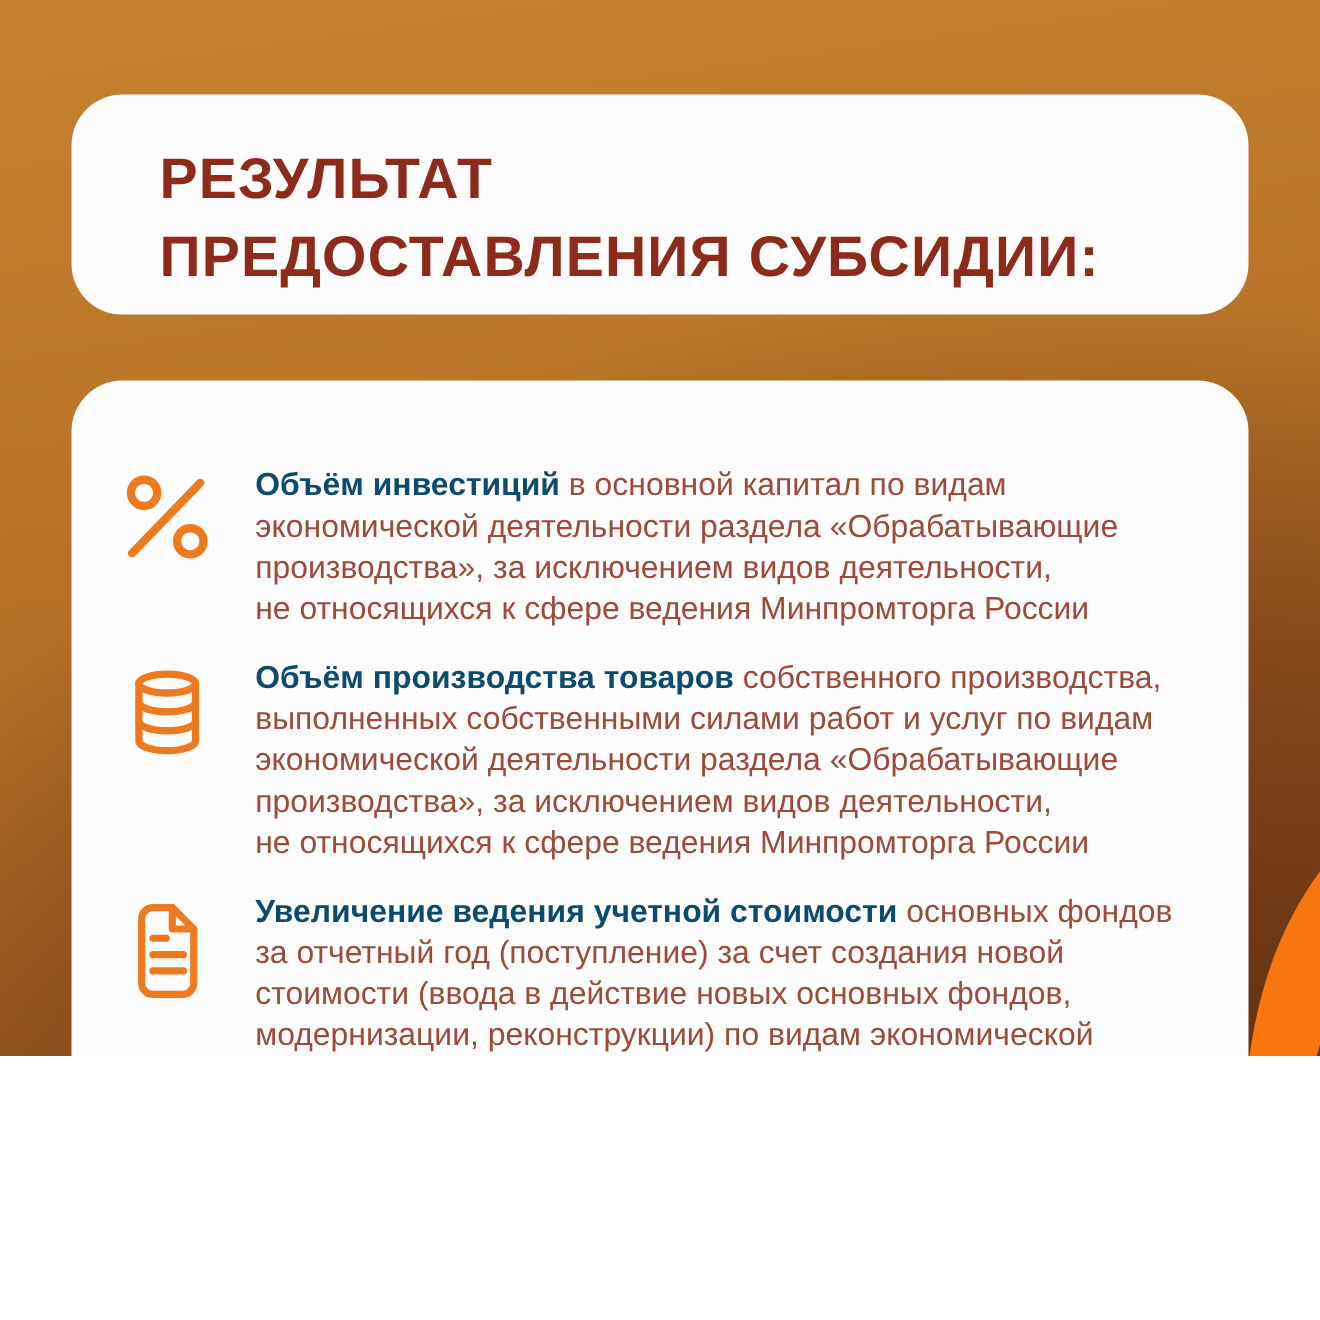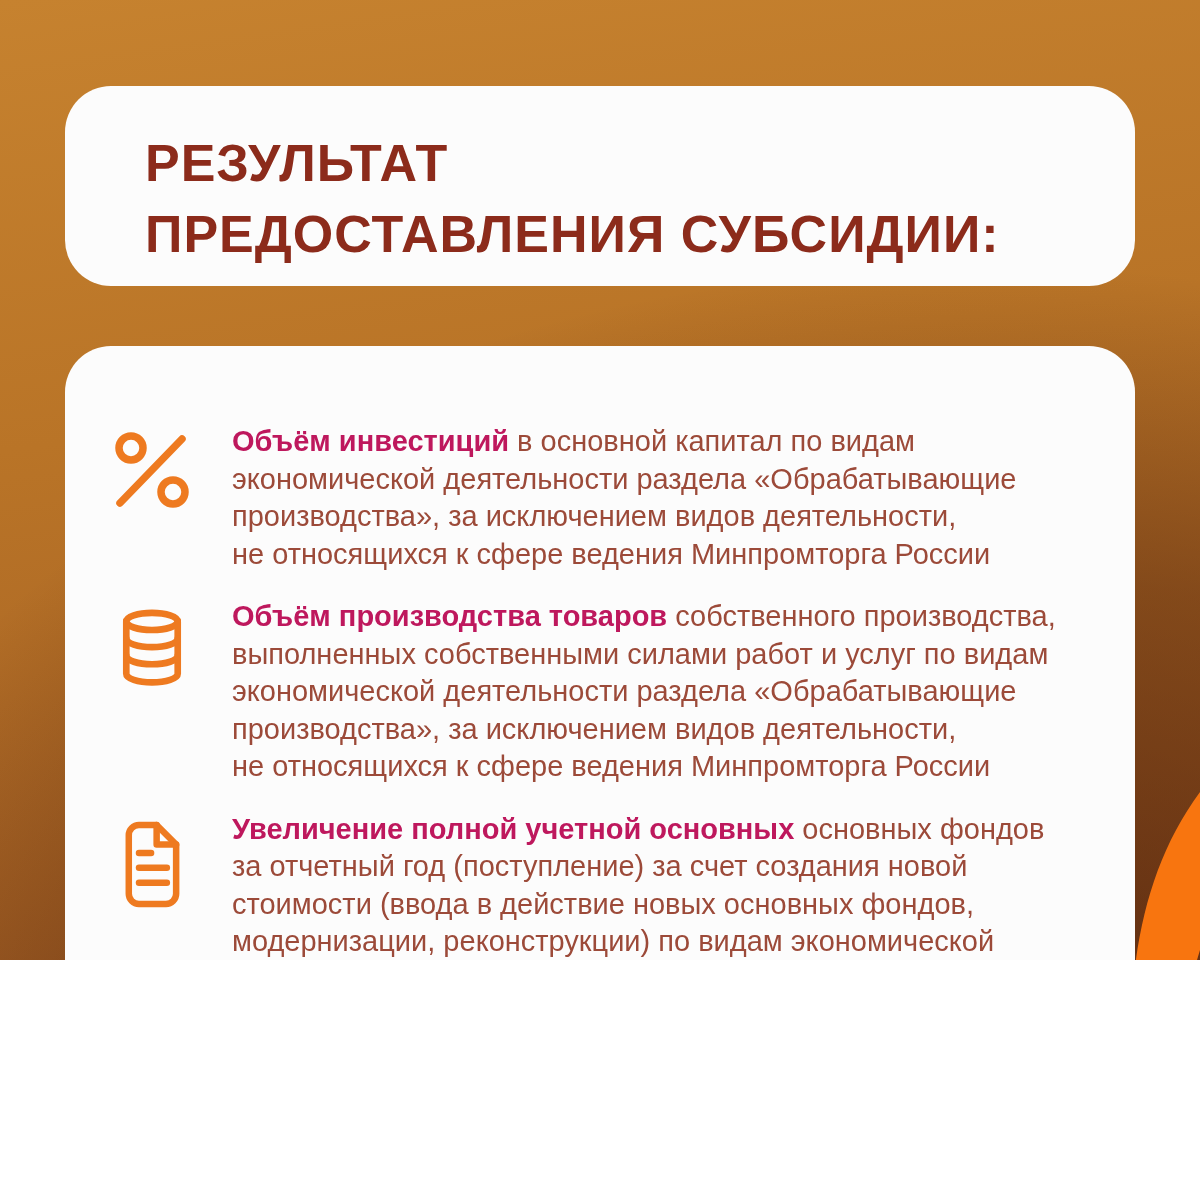--- a/index.html
+++ b/index.html
@@ -46,21 +46,21 @@
   }
   .icon-box svg { display:block; }
 
   .item-text {
     margin:0;
     font-size:29px;
     line-height:37.5px;
     color:#9c4a39;
     white-space:pre-line;
   }
-  .item-text strong { color:#be185d; font-weight:700; }
+  .item-text strong { color:#0c4a6e; font-weight:700; }
 
   .deco {
     position:absolute;
     inset:0;
     z-index:3;
     pointer-events:none;
   }
 
   .stroke-icon {
     fill:none;
@@ -114,21 +114,21 @@
     <div class="item">
       <div class="icon-box">
         <svg class="stroke-icon" width="78" height="96" viewBox="0 0 84 100" stroke-width="7">
           <path d="M28 7 h19 l21 21 v53 a11 11 0 0 1 -11 11 h-29 a11 11 0 0 1 -11 -11 v-63 a11 11 0 0 1 11 -11 z"></path>
           <path d="M47 7 v21 h21"></path>
           <line x1="28" y1="37" x2="41" y2="37"></line>
           <line x1="28" y1="53" x2="58" y2="53"></line>
           <line x1="28" y1="69" x2="58" y2="69"></line>
         </svg>
       </div>
-      <p class="item-text"><strong>Увеличение полной учетной основных</strong><span> основных фондов
+      <p class="item-text"><strong>Увеличение ведения учетной стоимости</strong><span> основных фондов
 за отчетный год (поступление) за счет создания новой
 стоимости (ввода в действие новых основных фондов,
 модернизации, реконструкции) по видам экономической
 деятельности раздела «Обрабатывающие производства»</span></p>
     </div>
 
   </div>
 
   <svg class="deco" viewBox="0 0 1200 1200">
     <path d="M 232 1210

